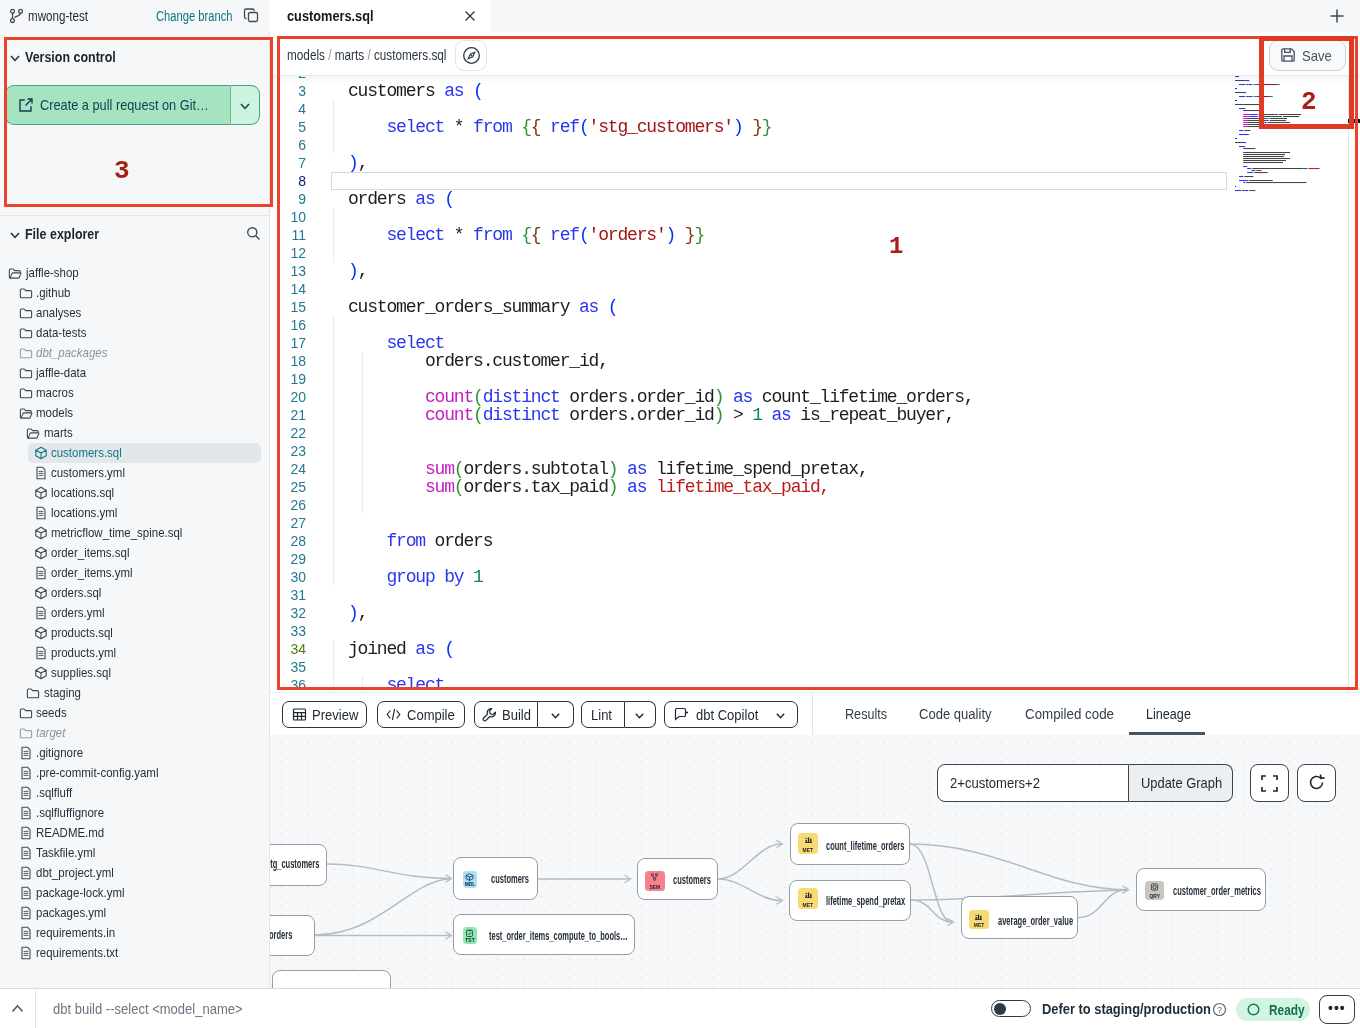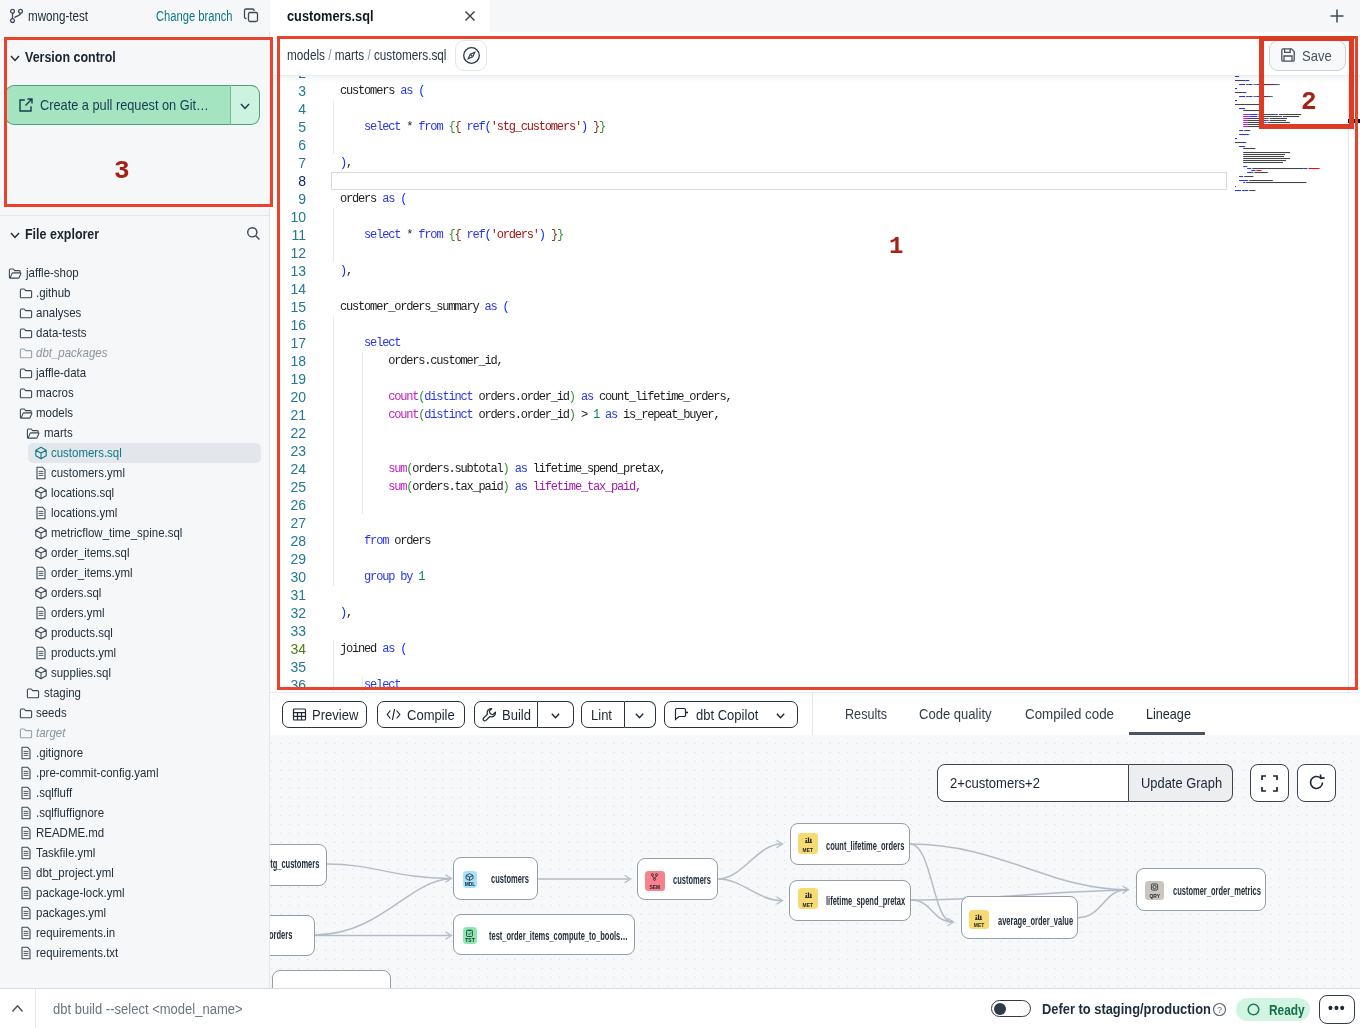--- a/index.html
+++ b/index.html
@@ -1,18 +1,18 @@
 <!DOCTYPE html>
 <html><head><meta charset="utf-8"><style>
 * { margin:0; padding:0; box-sizing:border-box; }
 html,body { width:1360px; height:1028px; overflow:hidden; }
 body { font-family:"Liberation Sans", sans-serif; background:#fff; position:relative; }
 .abs { position:absolute; }
 .ln { position:absolute; width:34px; left:272px; text-align:right; font-size:14px; line-height:18px; height:18px; }
-.cl { position:absolute; left:340px; font-family:"Liberation Mono", monospace; font-size:12px; letter-spacing:-1.18px; line-height:18px; height:18px; white-space:pre; }
+.cl { position:absolute; left:348px; font-family:"Liberation Mono", monospace; font-size:18px; letter-spacing:-1.18px; line-height:18px; height:18px; white-space:pre; }
 svg { display:block; }
 .cx80 { transform:scaleX(0.80); transform-origin:0 50%; white-space:nowrap; }
 .cx83 { transform:scaleX(0.83); transform-origin:0 50%; white-space:nowrap; }
 .cx84 { transform:scaleX(0.84); transform-origin:0 50%; white-space:nowrap; }
 .cx85 { transform:scaleX(0.85); transform-origin:0 50%; white-space:nowrap; }
 .cx86 { transform:scaleX(0.86); transform-origin:0 50%; white-space:nowrap; }
 .cx87 { transform:scaleX(0.87); transform-origin:0 50%; white-space:nowrap; }
 .cx88 { transform:scaleX(0.88); transform-origin:0 50%; white-space:nowrap; }
 .cx89 { transform:scaleX(0.89); transform-origin:0 50%; white-space:nowrap; }
 .cx90 { transform:scaleX(0.90); transform-origin:0 50%; white-space:nowrap; }
@@ -364,21 +364,21 @@
 <div class="ln" style="top:370px;color:#237893">19</div>
 <div class="ln" style="top:388px;color:#237893">20</div>
 <div class="cl" style="top:388px"><span style="color:#1d1d1d">        </span><span style="color:#c31dc3">count</span><span style="color:#319331">(</span><span style="color:#2936ee">distinct</span><span style="color:#1d1d1d"> orders.order_id</span><span style="color:#319331">)</span><span style="color:#1d1d1d"> </span><span style="color:#2936ee">as</span><span style="color:#1d1d1d"> count_lifetime_orders,</span></div>
 <div class="ln" style="top:406px;color:#237893">21</div>
 <div class="cl" style="top:406px"><span style="color:#1d1d1d">        </span><span style="color:#c31dc3">count</span><span style="color:#319331">(</span><span style="color:#2936ee">distinct</span><span style="color:#1d1d1d"> orders.order_id</span><span style="color:#319331">)</span><span style="color:#1d1d1d"> &gt; </span><span style="color:#098658">1</span><span style="color:#1d1d1d"> </span><span style="color:#2936ee">as</span><span style="color:#1d1d1d"> is_repeat_buyer,</span></div>
 <div class="ln" style="top:424px;color:#237893">22</div>
 <div class="ln" style="top:442px;color:#237893">23</div>
 <div class="ln" style="top:460px;color:#237893">24</div>
 <div class="cl" style="top:460px"><span style="color:#1d1d1d">        </span><span style="color:#c31dc3">sum</span><span style="color:#319331">(</span><span style="color:#1d1d1d">orders.subtotal</span><span style="color:#319331">)</span><span style="color:#1d1d1d"> </span><span style="color:#2936ee">as</span><span style="color:#1d1d1d"> lifetime_spend_pretax,</span></div>
 <div class="ln" style="top:478px;color:#237893">25</div>
-<div class="cl" style="top:478px"><span style="color:#1d1d1d">        </span><span style="color:#c31dc3">sum</span><span style="color:#319331">(</span><span style="color:#1d1d1d">orders.tax_paid</span><span style="color:#319331">)</span><span style="color:#1d1d1d"> </span><span style="color:#2936ee">as</span><span style="color:#a21caf"> lifetime_tax_paid,</span></div>
+<div class="cl" style="top:478px"><span style="color:#1d1d1d">        </span><span style="color:#c31dc3">sum</span><span style="color:#319331">(</span><span style="color:#1d1d1d">orders.tax_paid</span><span style="color:#319331">)</span><span style="color:#1d1d1d"> </span><span style="color:#2936ee">as</span><span style="color:#b91c1c"> lifetime_tax_paid,</span></div>
 <div class="ln" style="top:496px;color:#237893">26</div>
 <div class="ln" style="top:514px;color:#237893">27</div>
 <div class="ln" style="top:532px;color:#237893">28</div>
 <div class="cl" style="top:532px"><span style="color:#1d1d1d">    </span><span style="color:#2936ee">from</span><span style="color:#1d1d1d"> orders</span></div>
 <div class="ln" style="top:550px;color:#237893">29</div>
 <div class="ln" style="top:568px;color:#237893">30</div>
 <div class="cl" style="top:568px"><span style="color:#1d1d1d">    </span><span style="color:#2936ee">group by</span><span style="color:#1d1d1d"> </span><span style="color:#098658">1</span></div>
 <div class="ln" style="top:586px;color:#237893">31</div>
 <div class="ln" style="top:604px;color:#237893">32</div>
 <div class="cl" style="top:604px"><span style="color:#0431fa">)</span><span style="color:#1d1d1d">,</span></div>

